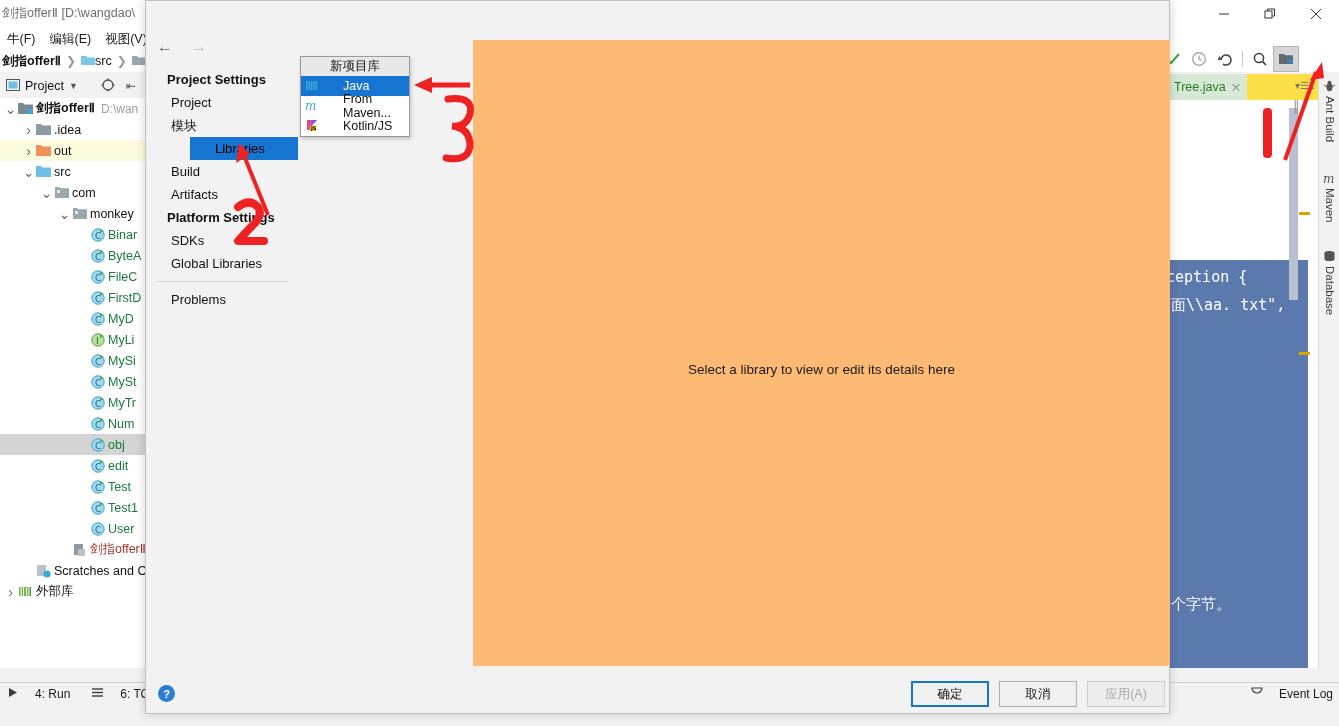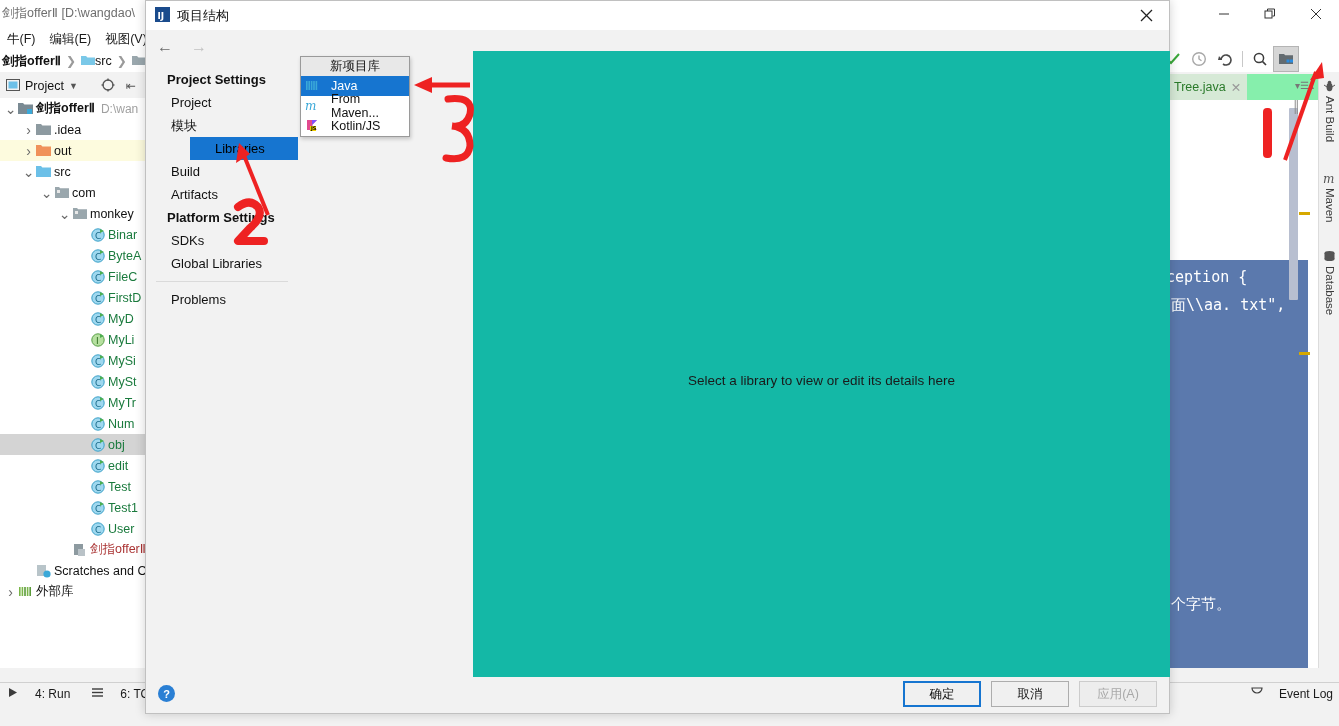--- a/index.html
+++ b/index.html
@@ -69,21 +69,21 @@
   .arrow { width: 13px; display: inline-block; text-align: center; color: #6a6a6a; font-size: 10px; }
   .tico { width: 17px; display: inline-flex; align-items: center; justify-content: center; }
   .tlabel { margin-left: 2px; }
   .tlabel.green { color: #1a7a3d; }
   .tlabel.red { color: #a33; }
   .tpath { color: #a0a0a0; margin-left: 6px; font-size: 12px; }
 
   
   .editor-tabs {
     position: absolute; left: 1168px; top: 74px; width: 150px; height: 26px;
-    background: #86efac;
+    background: #fde047;
   }
   .etab {
     position: absolute; left: 0; top: 0; height: 26px; padding: 0 6px;
     display: flex; align-items: center; gap: 5px; background: #d6e9d6;
     font-size: 12.5px; color: #2a7a2a;
   }
   .editor-body {
     position: absolute; left: 1168px; top: 100px; width: 150px; height: 568px;
     background: #ffffff; overflow: hidden;
   }
@@ -168,57 +168,57 @@
     position: absolute; left: 0; top: 0; width: 100%; height: 22px;
     background: #f2f2f2; display: flex; align-items: center; gap: 15px; padding-left: 8px;
   }
   .pm-btn { width: 16px; height: 16px; display: flex; align-items: center; justify-content: center; color: #3c3c3c; }
   .pm-btn.disabled { color: #bdbdbd; }
   .pane-mid-empty {
     position: absolute; left: 0; top: 250px; width: 100%;
     text-align: center; color: #aaaaaa; font-size: 12.5px;
   }
   .pane-right {
-    position: absolute; left: 327px; top: 21px; width: 697px; height: 626px;
-    background: #14b8a6;
+    position: absolute; left: 327px; top: 10px; width: 697px; height: 626px;
+    background: #fdba74;
   }
   .pane-right-msg {
     position: absolute; left: 0; top: 322px; width: 100%;
     text-align: center; color: #1a1a1a; font-size: 13.5px;
   }
 
   
   .popup {
     position: absolute; left: 154px; top: 26px; width: 110px;
     background: #ffffff; border: 1px solid #9a9a9a;
     box-shadow: 1px 2px 4px rgba(0,0,0,0.2); z-index: 40;
   }
   .popup-title {
     height: 19px; background: #e8e8e8; display: flex;
     align-items: center; justify-content: center;
     font-size: 12.5px; color: #111;
   }
   .popup-item {
-    height: 20px; display: flex; align-items: center; gap: 12px;
+    height: 20px; display: flex; align-items: center; gap: 24px;
     padding-left: 4px; font-size: 12.5px; color: #111;
   }
   .popup-item.selected { background: #1675d0; color: #ffffff; }
 
   
   .dlg-footer {
     position: absolute; left: 0; bottom: 0; width: 100%; height: 36px;
     background: #f2f2f2;
   }
   .help-btn {
     position: absolute; left: 12px; top: 8px; width: 17px; height: 17px;
     border-radius: 50%; background: #2a7fd4; color: #fff;
     display: flex; align-items: center; justify-content: center;
     font-size: 11px; font-weight: bold;
   }
-  .fbtns { position: absolute; right: 12px; top: 4px; display: flex; gap: 10px; }
+  .fbtns { position: absolute; right: 4px; top: 4px; display: flex; gap: 10px; }
   .fbtn {
     width: 78px; height: 26px; display: flex; align-items: center; justify-content: center;
     font-size: 12.5px; color: #111; background: #f0f0f0; border: 1px solid #adadad;
   }
   .fbtn.default { border: 2px solid #1675d0; background: #f0f0f0; }
   .fbtn.disabled { color: #a8a8a8; background: #ededed; border-color: #cccccc; }
 
   
   .anno { position: absolute; z-index: 60; pointer-events: none; }
 </style>
@@ -668,35 +668,20 @@
             </svg>
         </span>
         <span>Event Log</span>
       </div>
     </div>
 
   </div>
 
   <div class="dlg">
 
-    <div class="dlg-title">
-      <span>
-        <svg width="15" height="15">
-            <rect x="0" y="0" width="15" height="15" fill="#1a4b8c"></rect>
-            <text x="2.5" y="11.5" font-family="DejaVu Sans" font-size="9" font-weight="bold" fill="#ffffff">IJ</text>
-          </svg>
-      </span>
-      <span class="txt">项目结构</span>
-      <span class="dlg-close">
-        <svg width="13" height="13">
-            <line x1="1" y1="1" x2="12" y2="12" stroke="#222" stroke-width="1.3"></line>
-            <line x1="12" y1="1" x2="1" y2="12" stroke="#222" stroke-width="1.3"></line>
-          </svg>
-      </span>
-    </div>
 
     <div class="dlg-body">
 
       <div class="dlg-nav">
         <span class="nav-btn">←</span>
         <span class="nav-btn disabled">→</span>
       </div>
 
       <div class="set-list" id="set-list">
           <div class="set-group">Project Settings</div>

